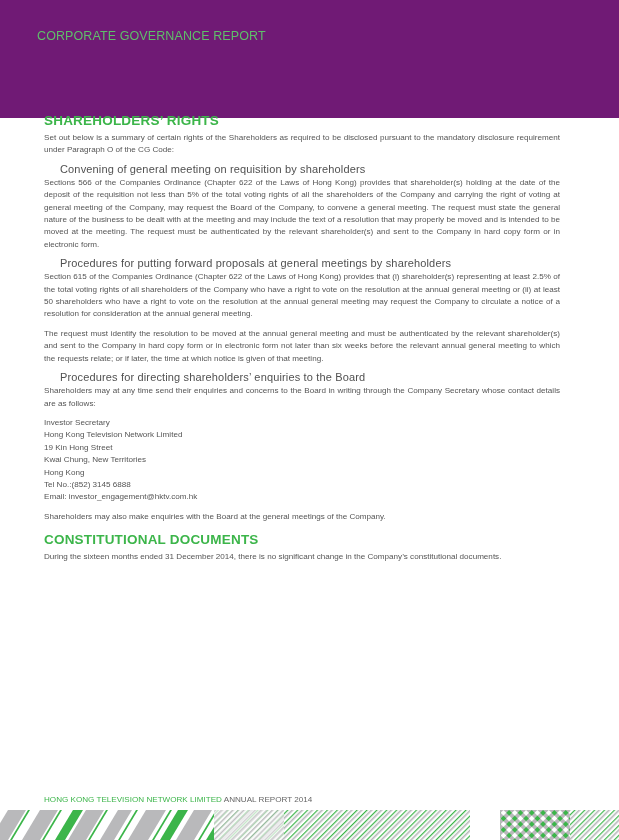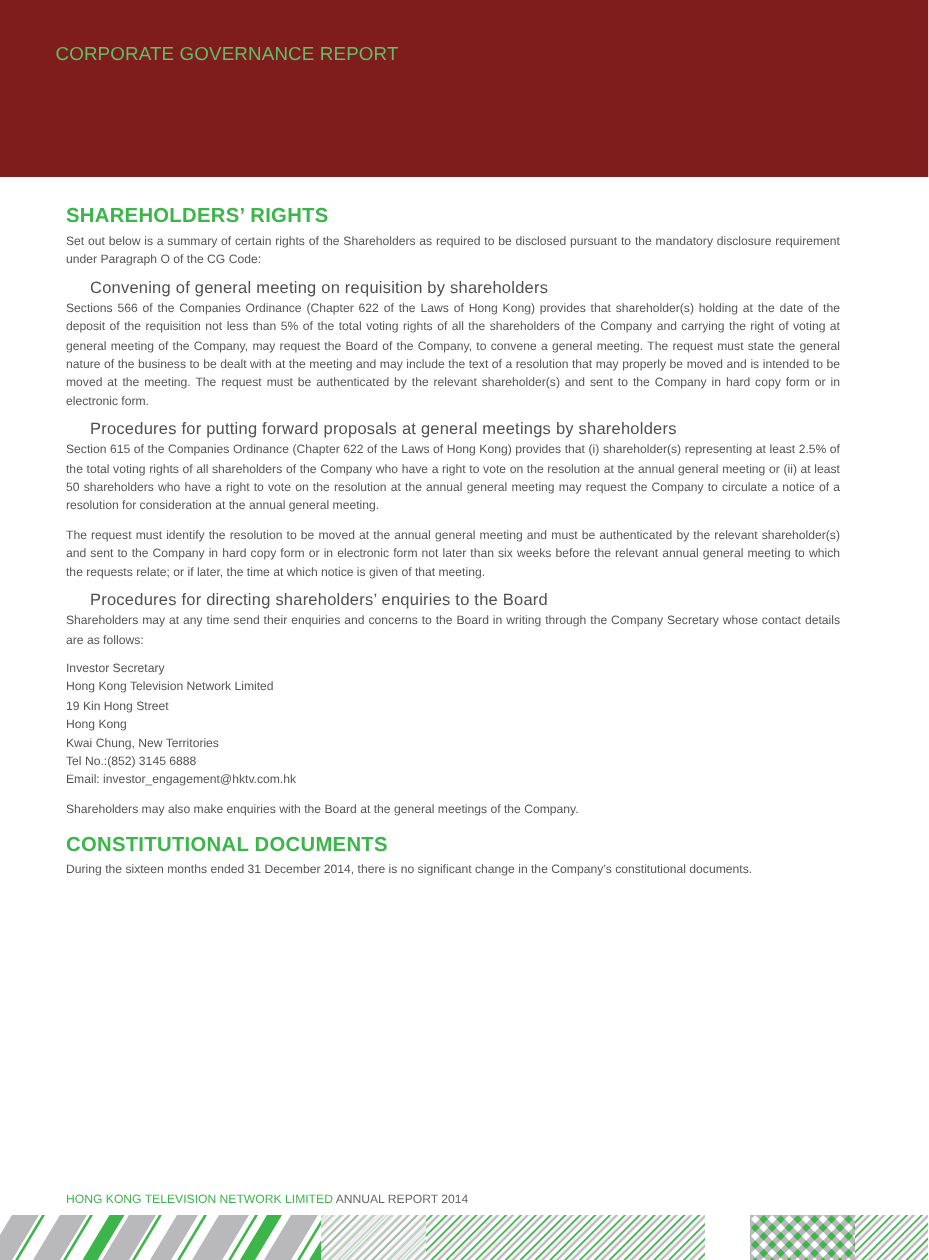--- a/index.html
+++ b/index.html
@@ -1,19 +1,19 @@
 <!DOCTYPE html>
 <html><head>
 <meta charset="utf-8">
 <style>
   html, body { margin:0; padding:0; }
   body { width:619px; height:840px; position:relative; overflow:hidden; background:#ffffff; font-family:"Liberation Sans", sans-serif; color:#4a4a4a; }
-  .header-band { position:absolute; left:0; top:0; width:619px; height:118px; background:#7f1d1d; }
+  .header-band { position:absolute; left:0; top:0; width:619px; height:118px; background:#701a75; }
   .header-title { position:absolute; left:37px; top:29px; font-size:12.5px; color:#5fbf6a; letter-spacing:0.1px; }
-  .content { position:absolute; left:44px; top:136px; width:516px; }
+  .content { position:absolute; left:44px; top:113px; width:516px; }
   .h1 { font-weight:bold; color:#3cb54a; font-size:13.5px; margin:0 0 4px 0; letter-spacing:0.2px; }
   .h2 { font-size:11px; color:#505050; margin:6px 0 2px 16px; letter-spacing:0.15px; }
   p { margin:0; font-size:8.1px; line-height:12.4px; text-align:justify; color:#555; }
   .gap { height:7px; }
   .addr div { font-size:8.1px; line-height:12.4px; color:#555; }
   .h1.second { margin-top:9px; }
   .footer-text { position:absolute; left:44px; top:795px; font-size:8.1px; }
   .footer-text .co { color:#3cb54a; }
   .footer-text .ar { color:#666; }
   .stripes { position:absolute; left:0; top:810px; width:619px; height:30px; overflow:hidden; }
@@ -37,22 +37,22 @@
   <div class="gap"></div>
   <p>The request must identify the resolution to be moved at the annual general meeting and must be authenticated by the relevant shareholder(s) and sent to the Company in hard copy form or in electronic form not later than six weeks before the relevant annual general meeting to which the requests relate; or if later, the time at which notice is given of that meeting.</p>
 
   <div class="h2">Procedures for directing shareholders’ enquiries to the Board</div>
   <p>Shareholders may at any time send their enquiries and concerns to the Board in writing through the Company Secretary whose contact details are as follows:</p>
   <div class="gap"></div>
   <div class="addr">
     <div>Investor Secretary</div>
     <div>Hong Kong Television Network Limited</div>
     <div>19 Kin Hong Street</div>
+    <div>Kwai Chung, New Territories</div>
     <div>Hong Kong</div>
-    <div>Kwai Chung, New Territories</div>
     <div>Tel No.:(852) 3145 6888</div>
     <div>Email: investor_engagement@hktv.com.hk</div>
   </div>
   <div class="gap"></div>
   <p>Shareholders may also make enquiries with the Board at the general meetings of the Company.</p>
 
   <div class="h1 second">CONSTITUTIONAL DOCUMENTS</div>
   <p>During the sixteen months ended 31 December 2014, there is no significant change in the Company’s constitutional documents.</p>
 </div>
 

